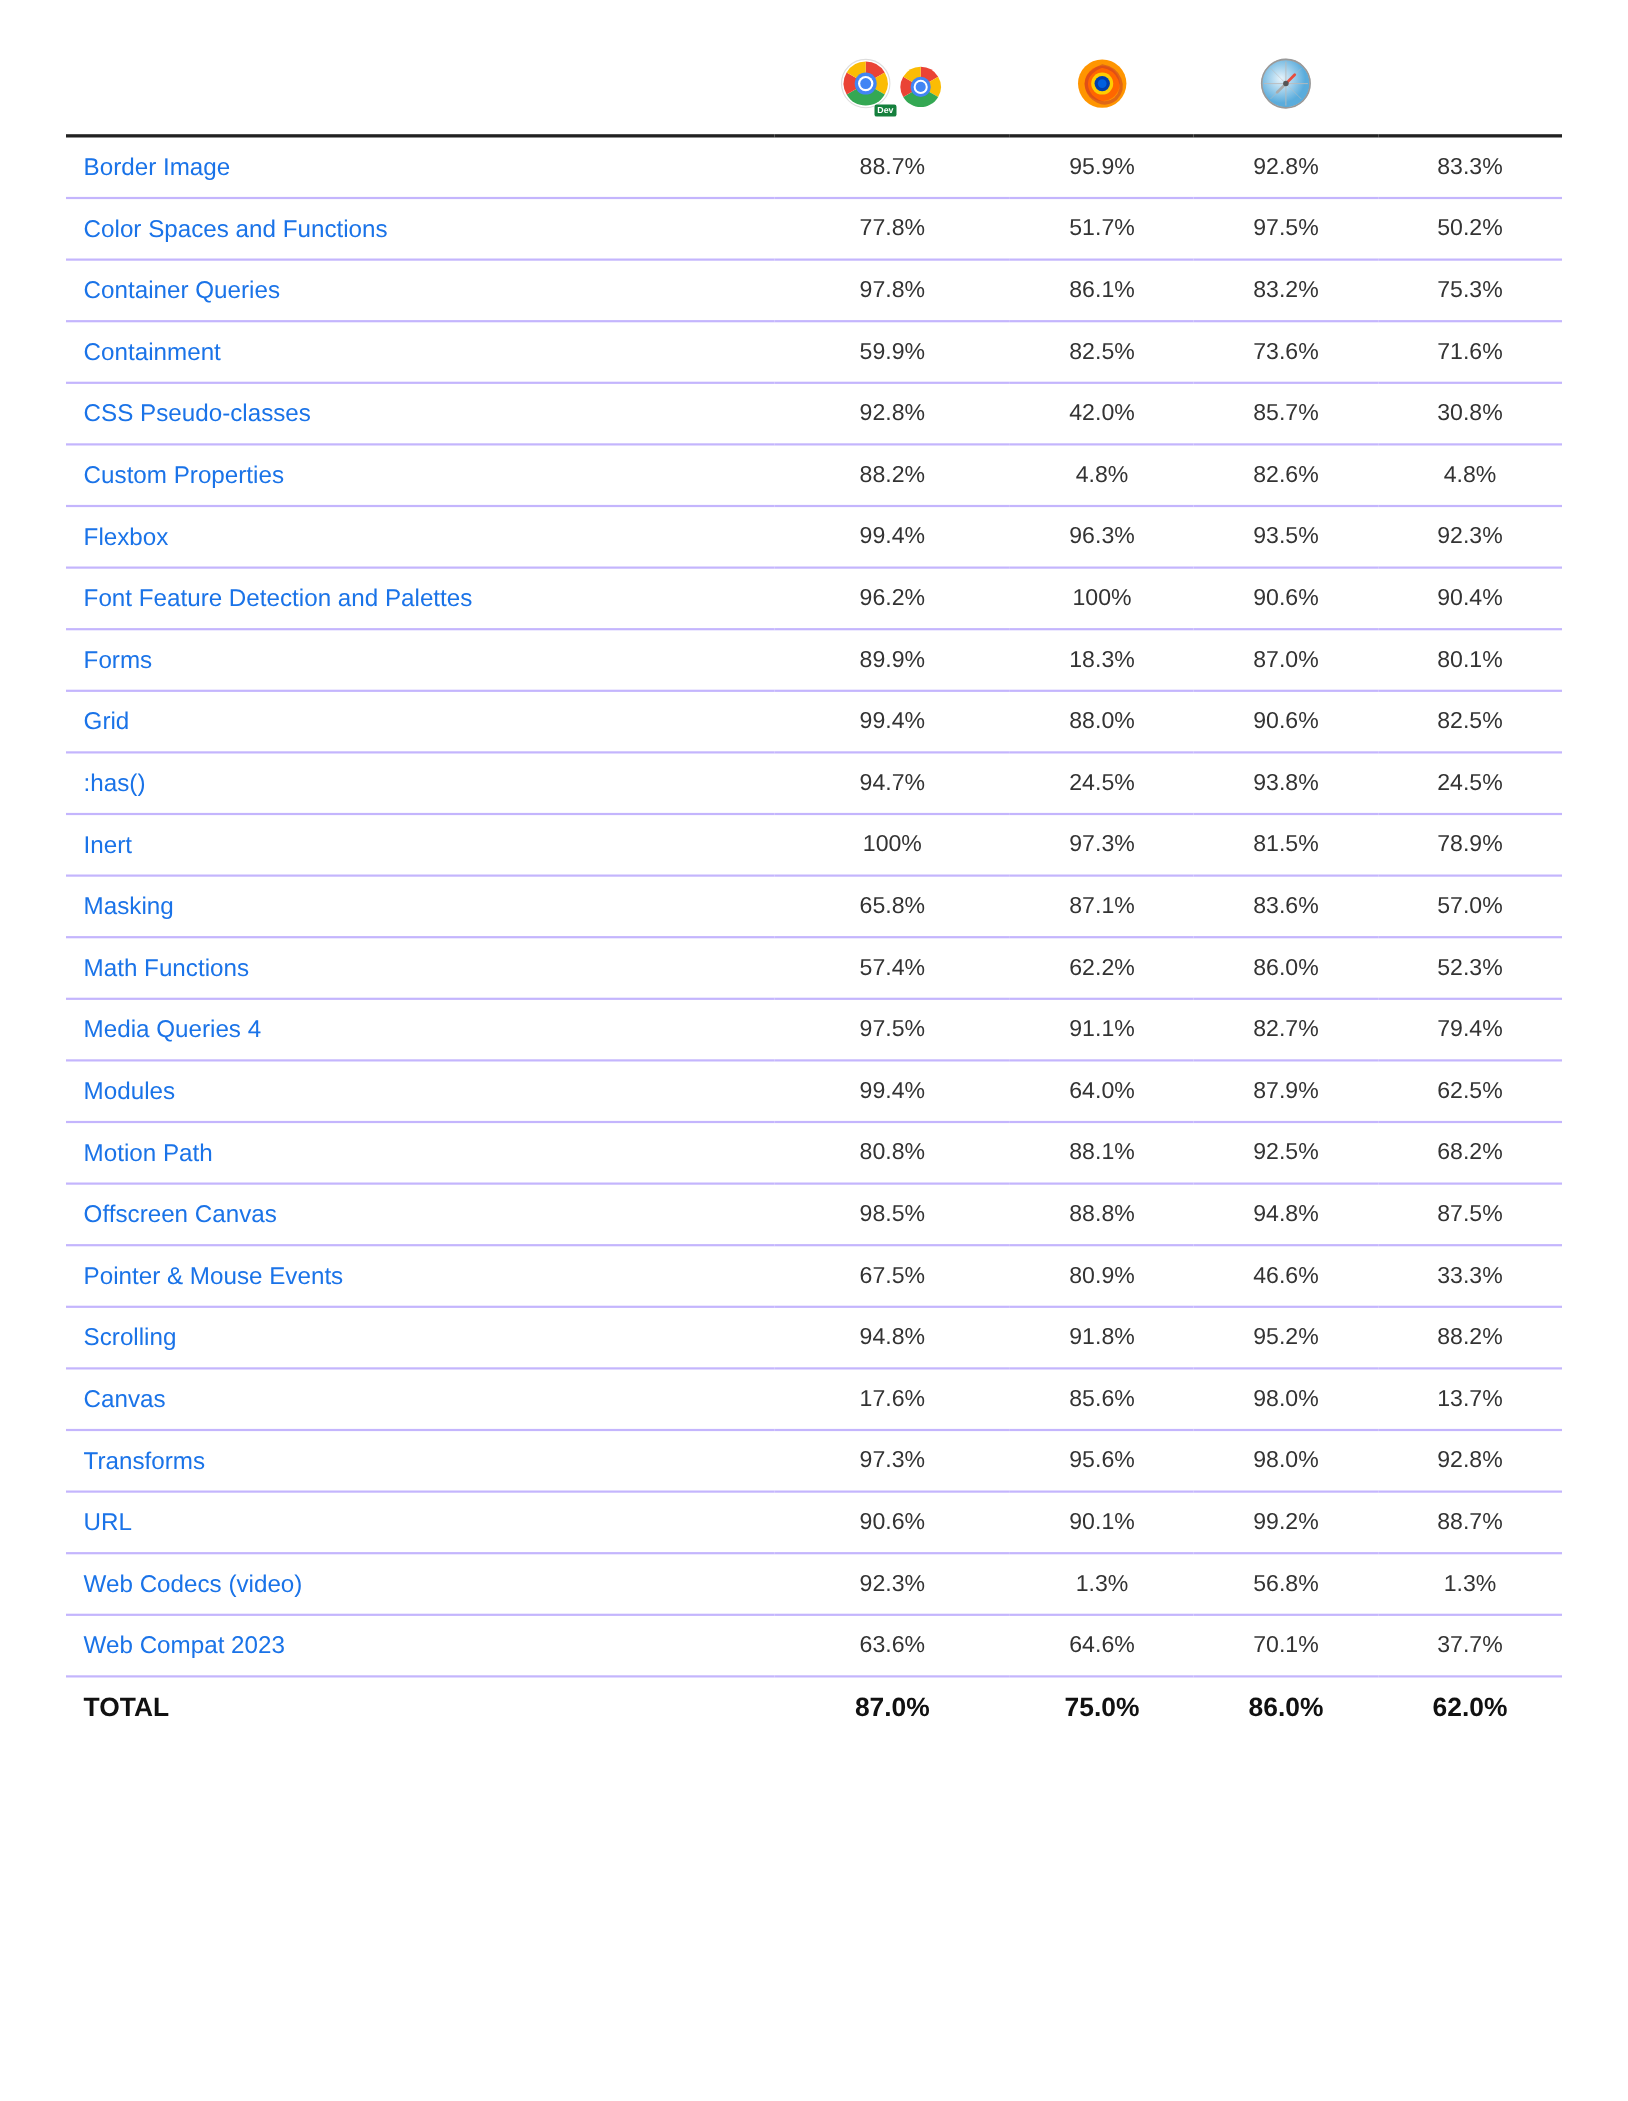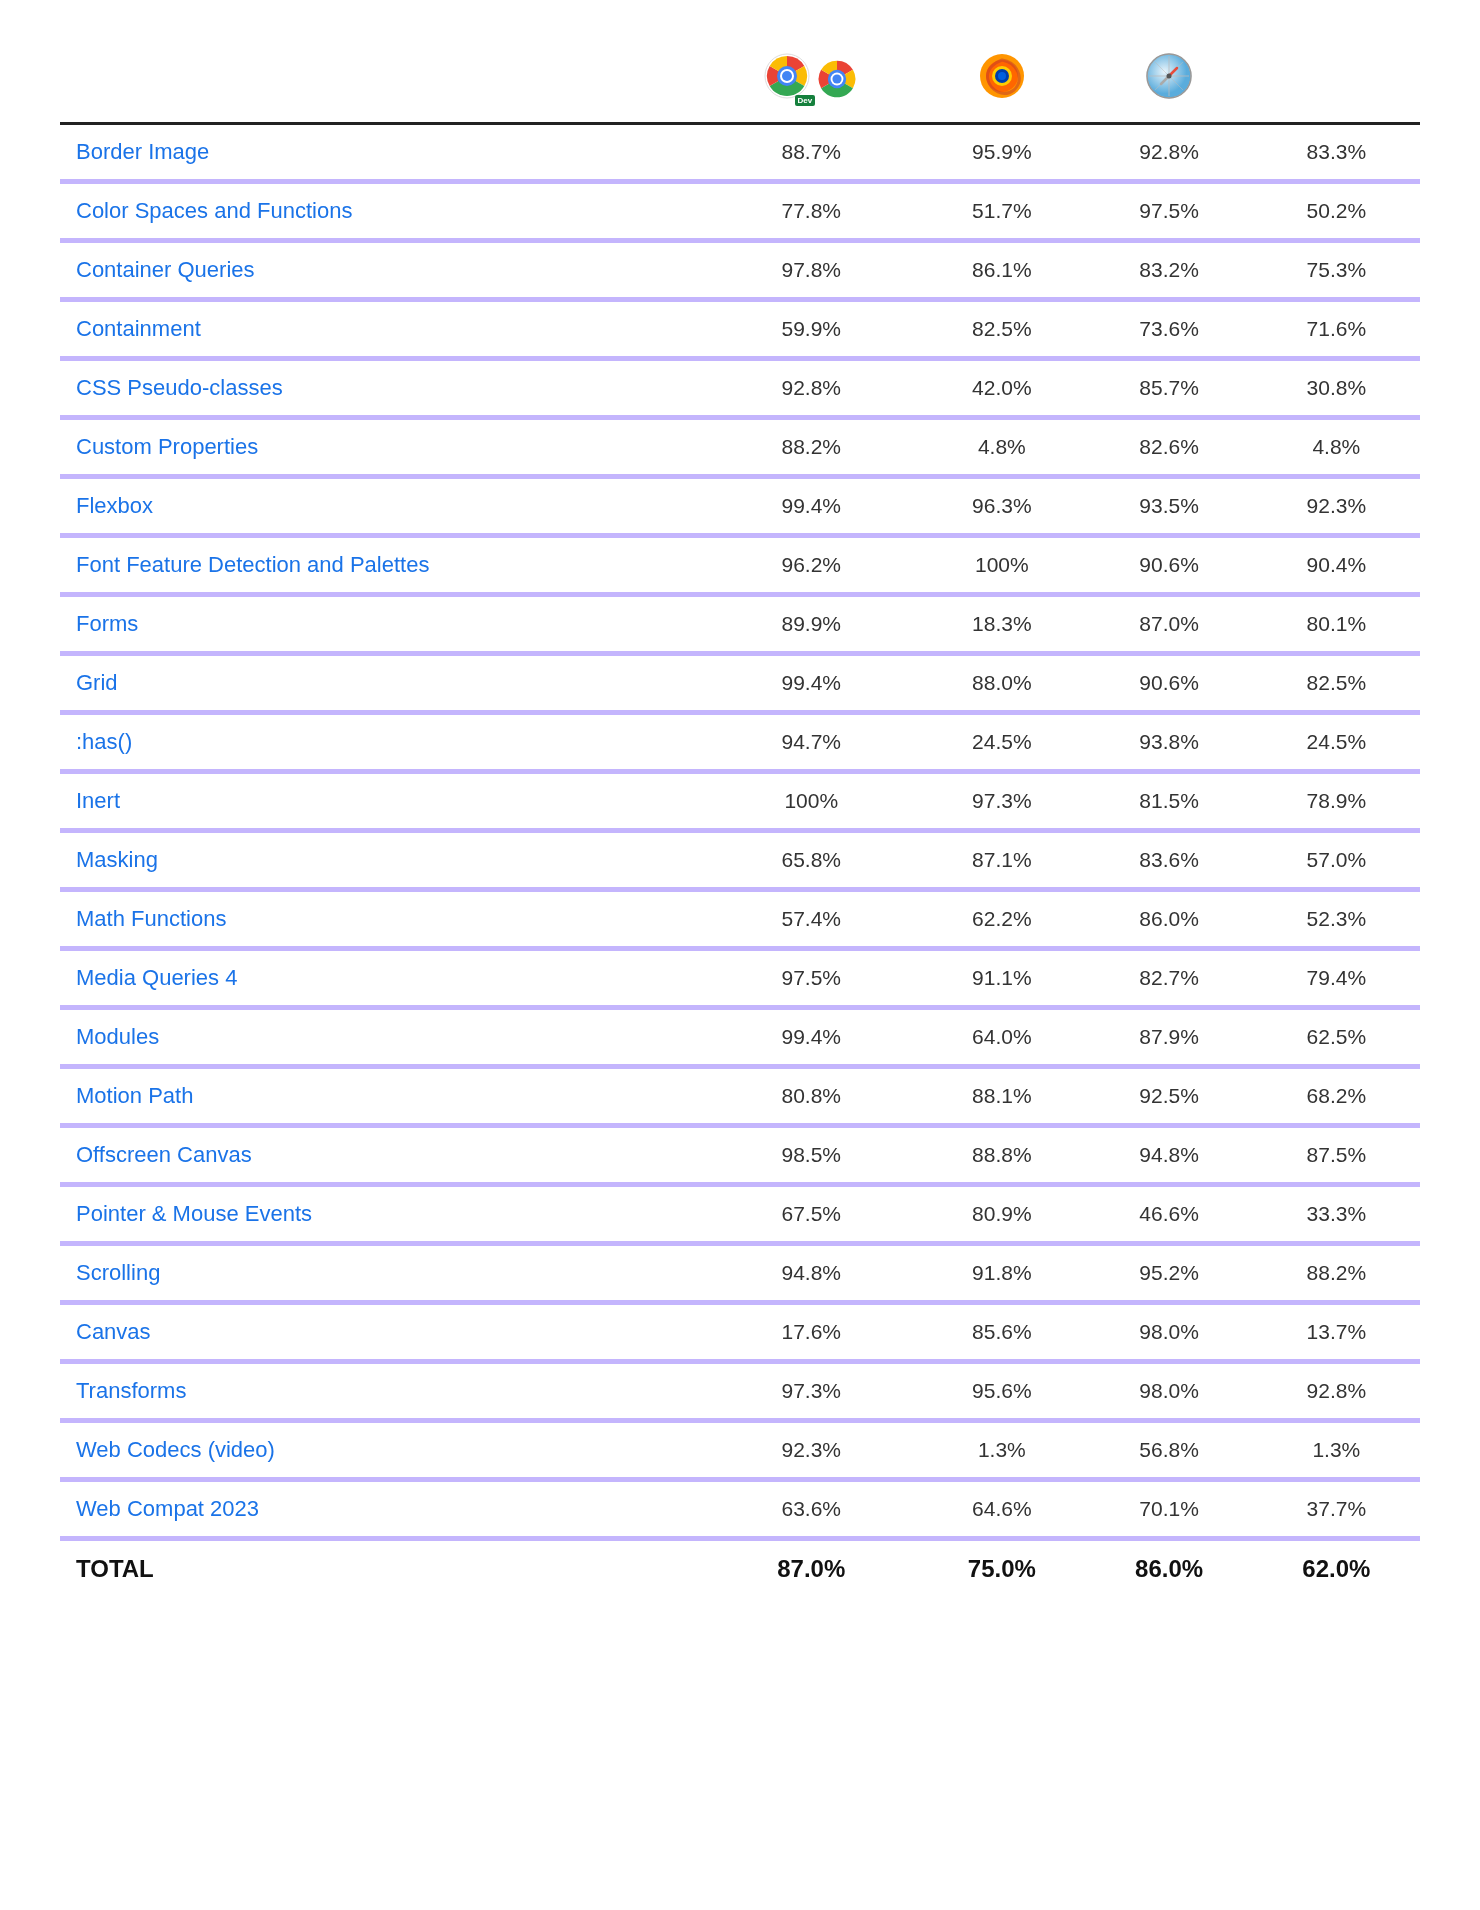--- a/index.html
+++ b/index.html
@@ -24,21 +24,21 @@
       color: #111;
       text-align: center;
     }
     thead th.name-col {
       text-align: left;
       font-size: 26px;
       font-weight: 800;
       color: #111;
     }
     tbody tr {
-      border-bottom: 5px solid #c4b5fd;
+      border-bottom: 2px solid #c4b5fd;
     }
     tbody tr:last-child {
       border-bottom: none;
     }
     tbody tr.total-row {
       border-top: 2px solid #222;
     }
     tbody td {
       padding: 14px 16px;
       font-size: 21px;
@@ -290,20 +290,27 @@
     <td>13.7%</td>
   </tr>
       <tr>
     <td class="name-col">Transforms</td>
     <td>97.3%</td>
     <td>95.6%</td>
     <td>98.0%</td>
     <td>92.8%</td>
   </tr>
       <tr>
+    <td class="name-col">URL</td>
+    <td>90.6%</td>
+    <td>90.1%</td>
+    <td>99.2%</td>
+    <td>88.7%</td>
+  </tr>
+      <tr>
     <td class="name-col">Web Codecs (video)</td>
     <td>92.3%</td>
     <td>1.3%</td>
     <td>56.8%</td>
     <td>1.3%</td>
   </tr>
       <tr>
     <td class="name-col">Web Compat 2023</td>
     <td>63.6%</td>
     <td>64.6%</td>

